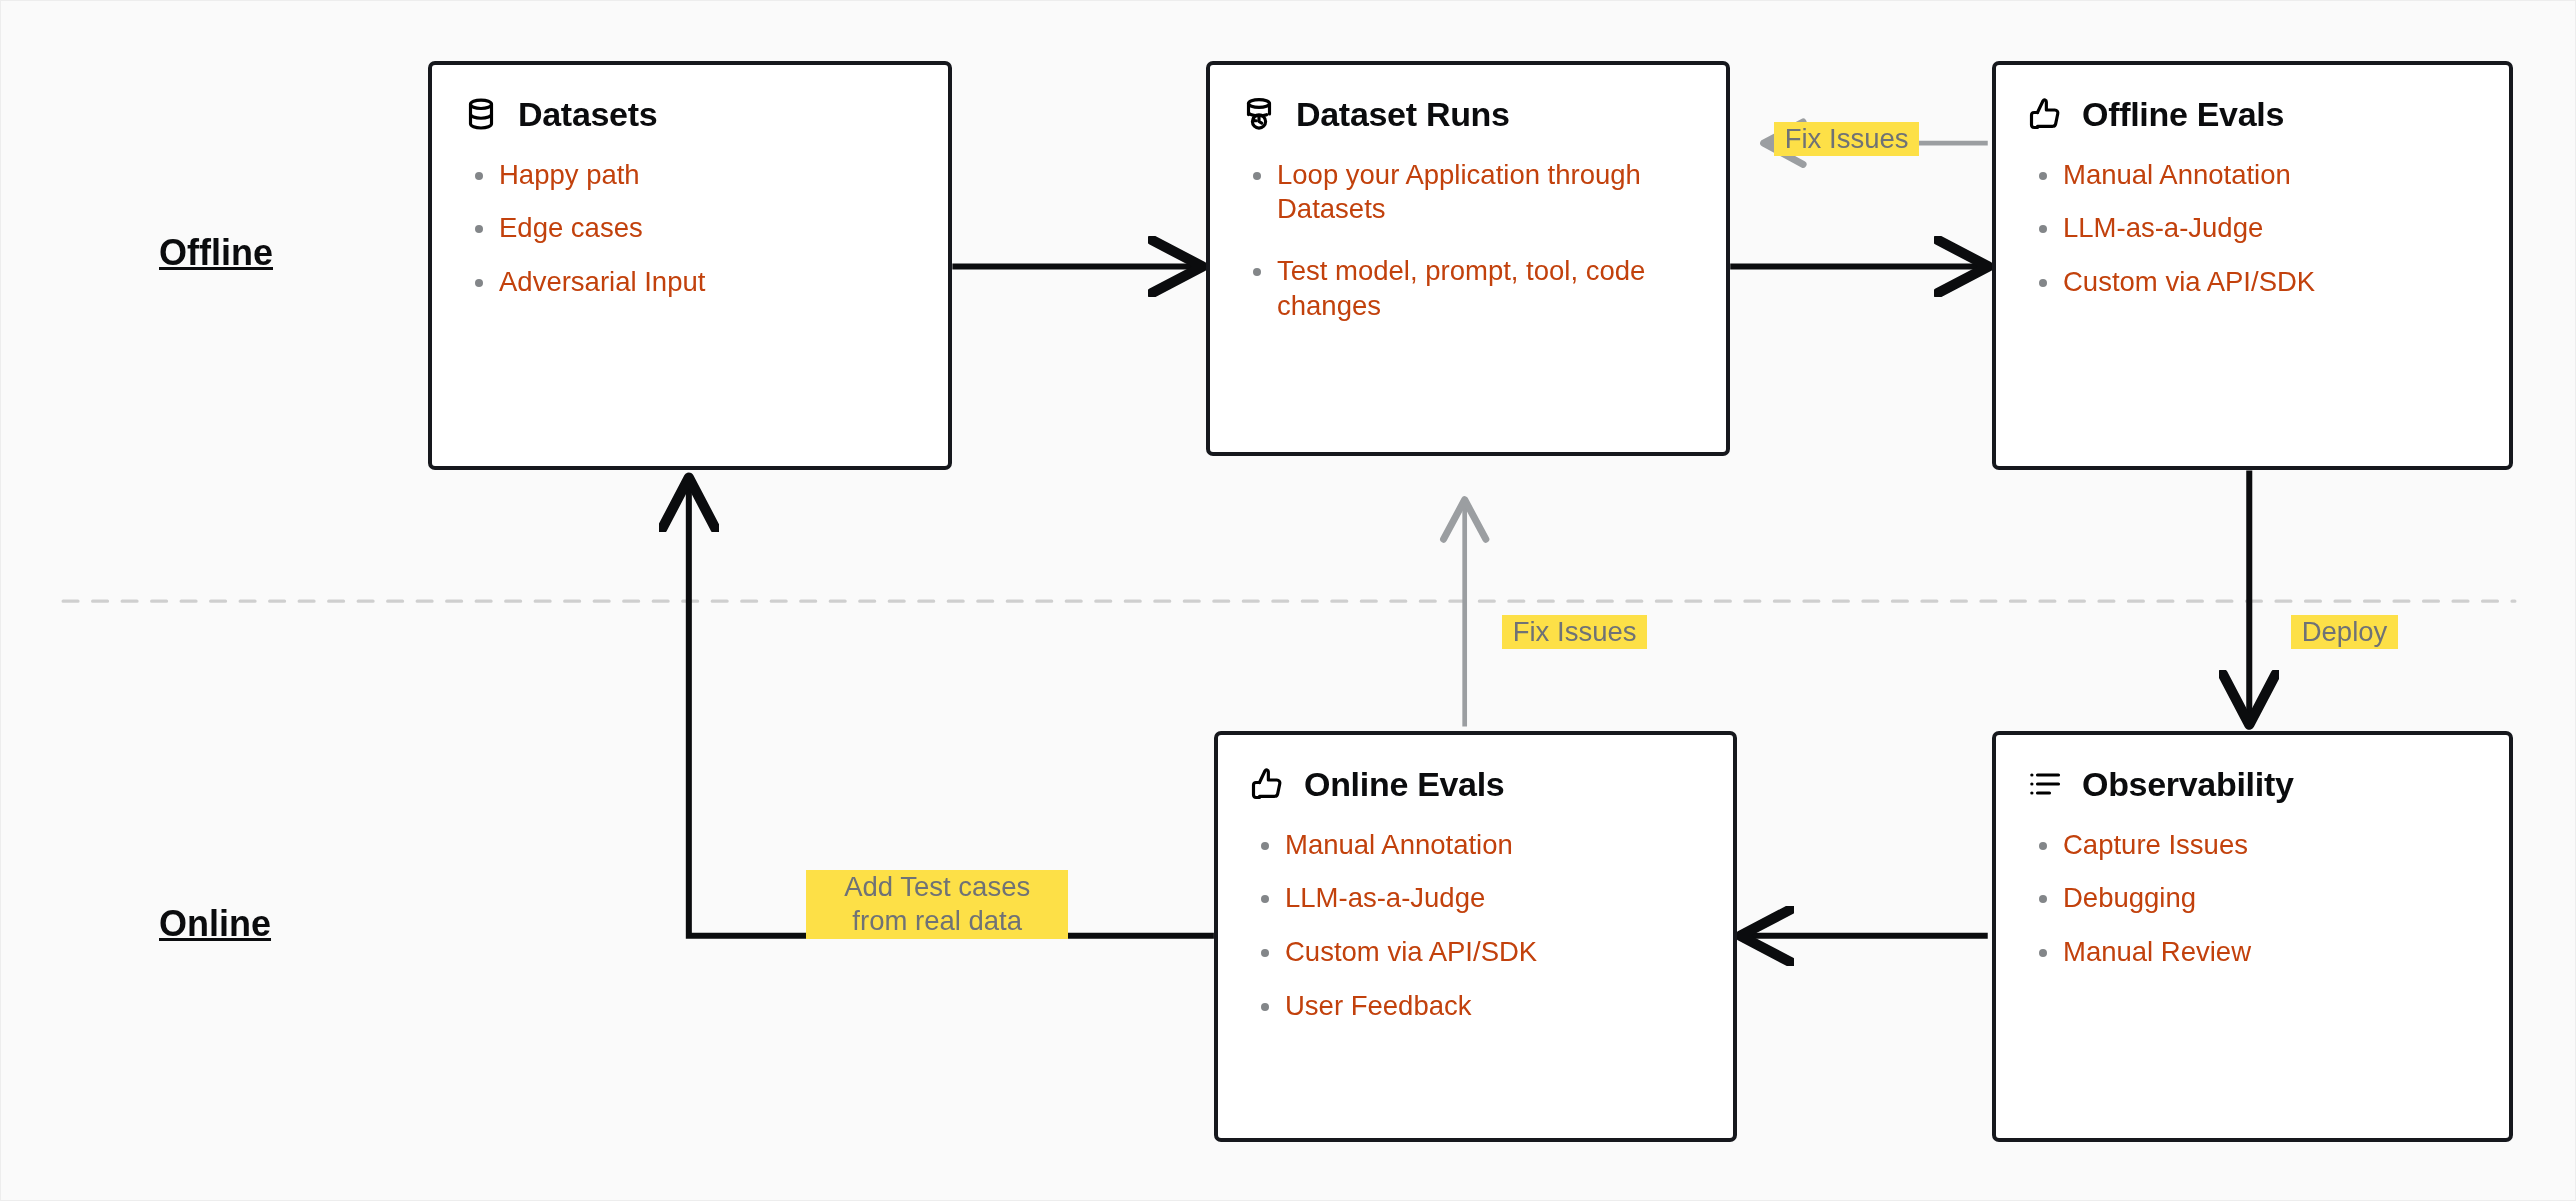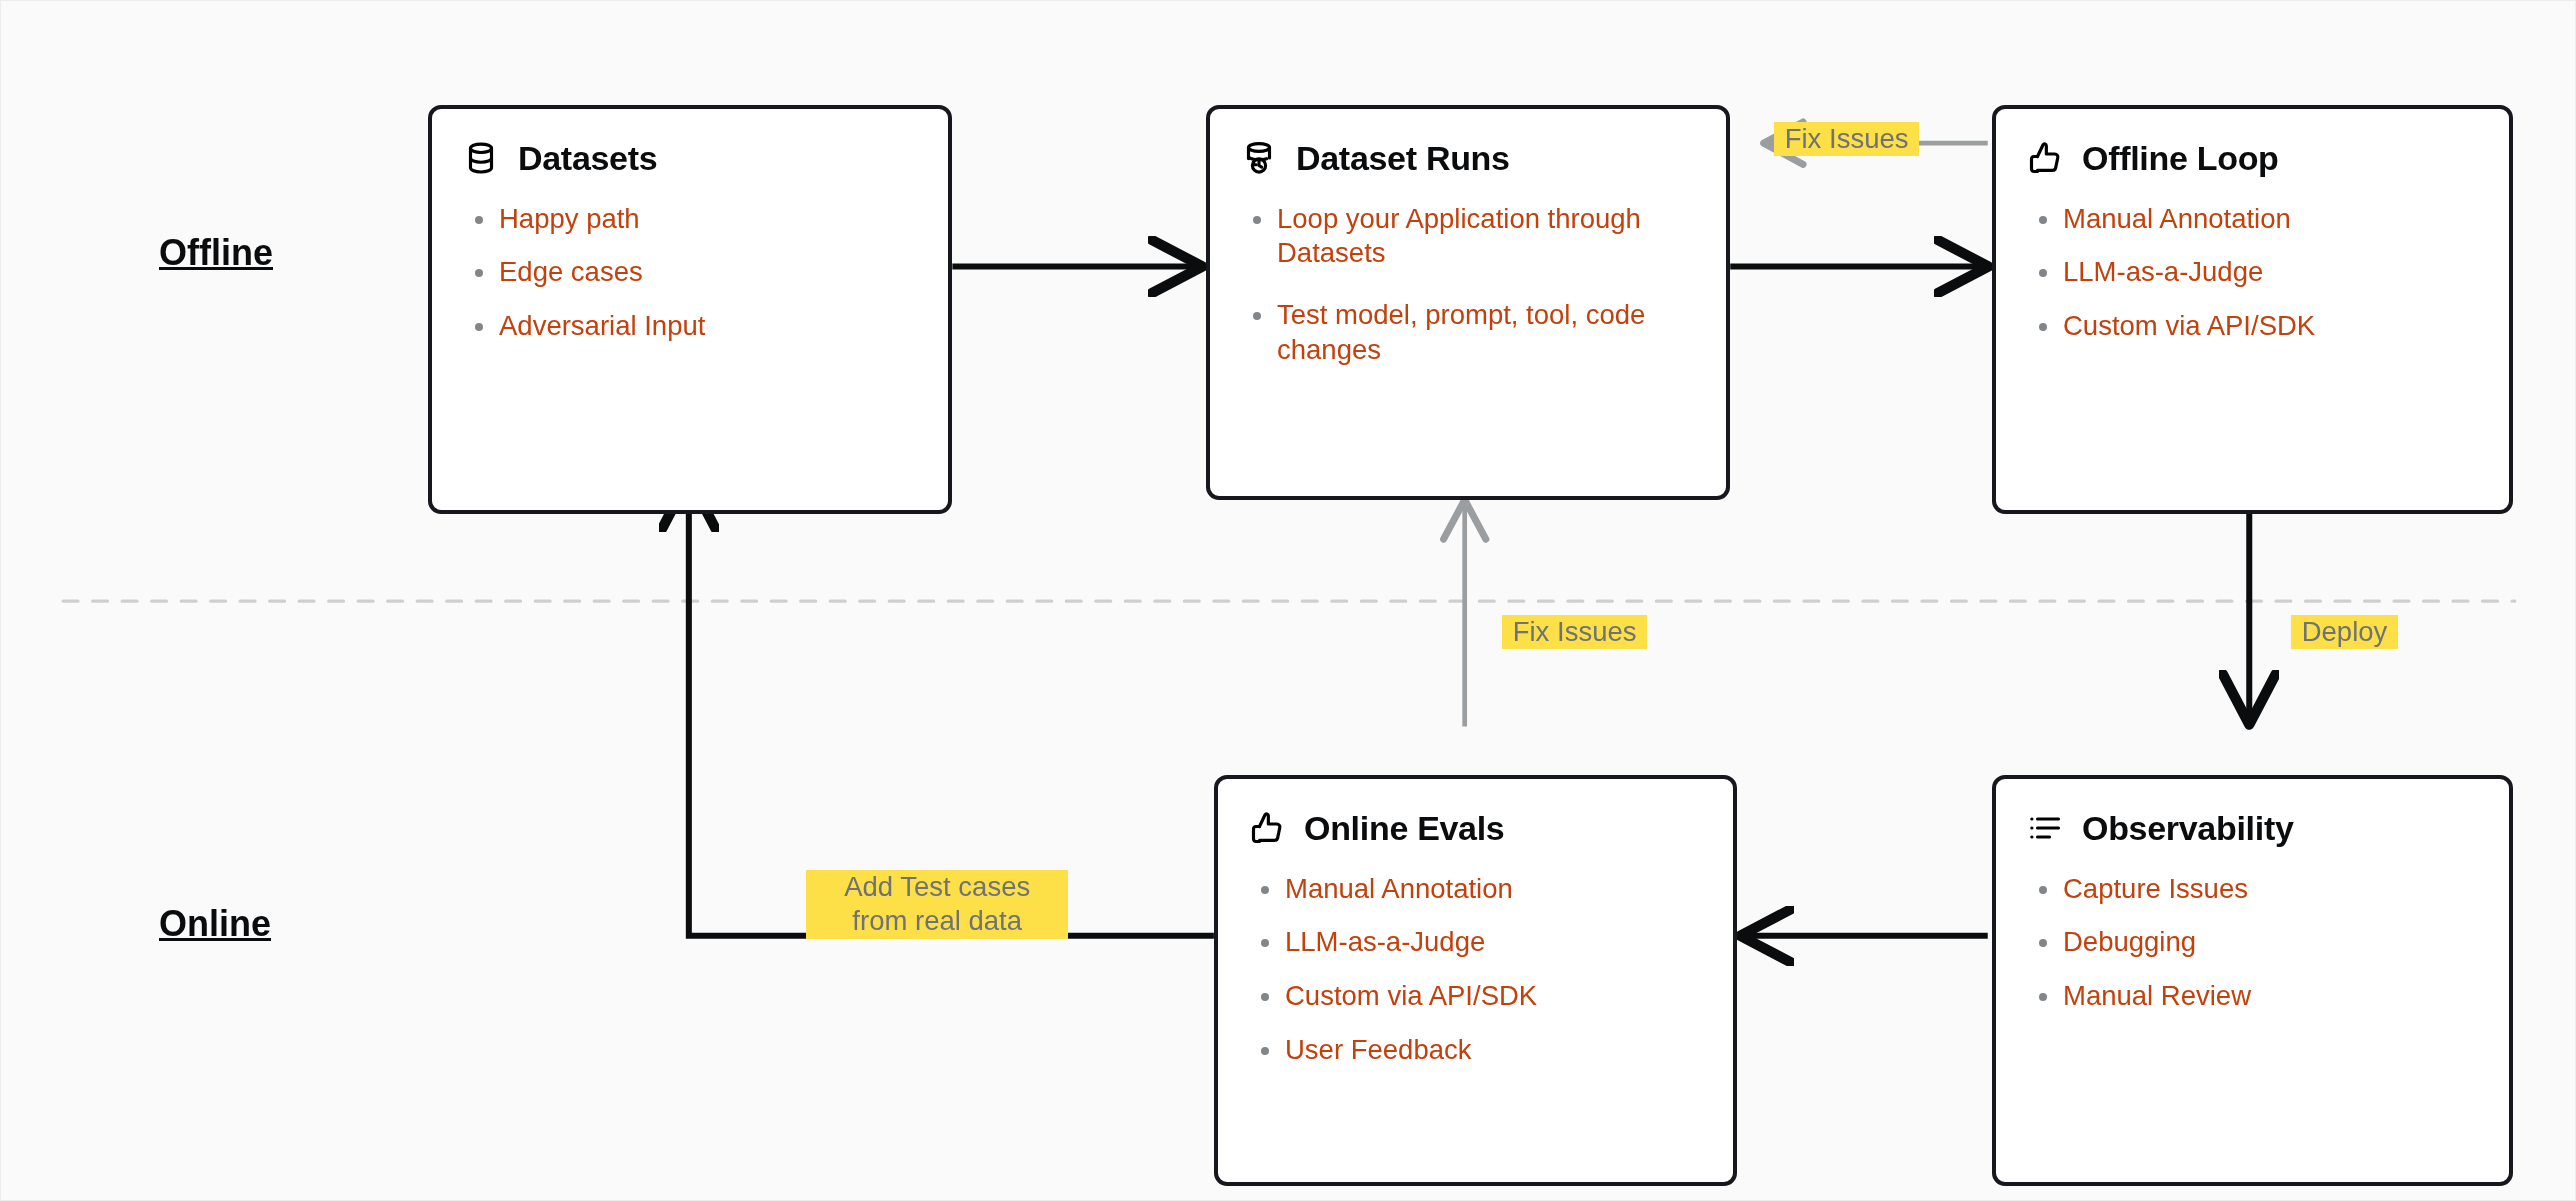--- a/index.html
+++ b/index.html
@@ -12,23 +12,22 @@
     font-family:"Liberation Sans", sans-serif;
     overflow:hidden;
   }
   #svg-layer{position:absolute;left:0;top:0;width:2576px;height:1201px;}
 
   .node{
     position:absolute;
     box-sizing:border-box;
     background:#ffffff;
     border:4.7px solid #16181d;
-    border-radius:13px;
+    border-radius:7px;
     padding:31px 31px 0 31px;
-    margin-top:44px;
   }
   .node-head{
     display:flex;
     align-items:center;
     gap:19px;
     margin-bottom:25.5px;
   }
   .node-icon{
     width:36px;height:36px;
     flex:0 0 36px;
@@ -171,21 +170,21 @@
   </div>
 
   <div class="node" style="left:1991px;top:60px;width:521px;height:409px;">
     <div class="node-head">
       <span class="node-icon">
         <svg viewBox="0 0 24 24" width="36" height="36" fill="none" stroke="currentColor" stroke-width="2.1" stroke-linecap="round" stroke-linejoin="round">
           <path d="M7,21 H4.6 A1.6,1.6 0 0,1 3,19.4 V12.6 A1.6,1.6 0 0,1 4.6,11 H7"></path>
           <path d="M7,11 L10.7,3.2 A1.2,1.2 0 0,1 12.9,3.9 V9.3 H18.6 A2,2 0 0,1 20.5,11.8 L19.1,18.6 A2,2 0 0,1 17.2,20.2 H7"></path>
         </svg>
       </span>
-      <span class="node-title">Offline Loop</span>
+      <span class="node-title">Offline Evals</span>
     </div>
     <ul class="node-list">
       <li>Manual Annotation</li>
       <li>LLM-as-a-Judge</li>
       <li>Custom via API/SDK</li>
     </ul>
   </div>
 
   <div class="node" style="left:1213px;top:730px;width:523px;height:411px;">
     <div class="node-head">

